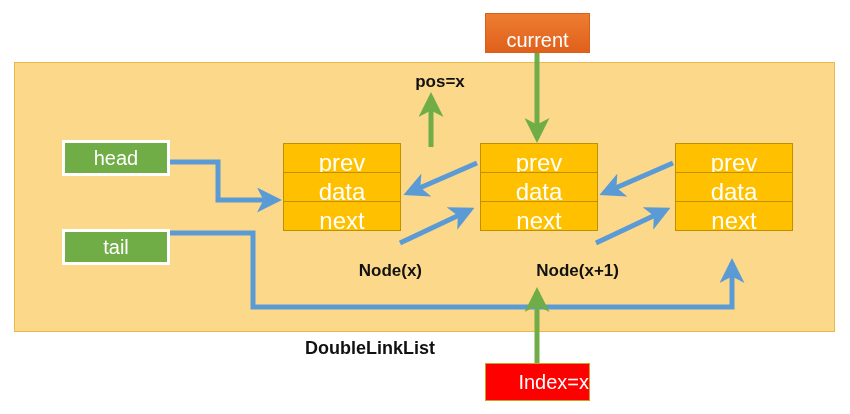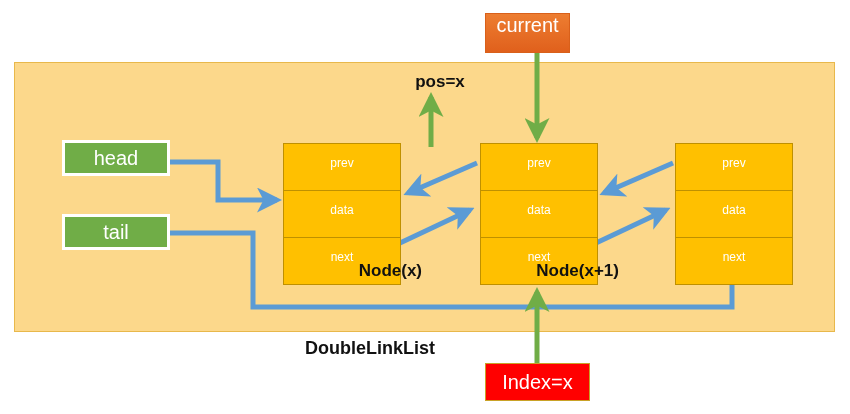--- a/index.html
+++ b/index.html
@@ -35,27 +35,27 @@
     box-sizing: border-box;
   }
   .node {
     position: absolute;
     width: 118px;
     height: 115px;
     box-sizing: border-box;
   }
   .node-cell {
     position: relative;
-    height: 48px;
+    height: 30px;
     background: #FFC000;
     border: 1px solid #BF9000;
     box-sizing: border-box;
     margin-top: -1px;
     color: #ffffff;
-    font-size: 12px;
+    font-size: 24px;
     line-height: 38px;
     text-align: center;
     font-family: "Liberation Sans", sans-serif;
   }
   .node-cell:first-child { margin-top: 0; }
   .node-label {
     position: absolute;
     width: 160px;
     text-align: right;
     font-size: 17px;
@@ -73,47 +73,47 @@
     text-align: center;
     font-family: "Liberation Sans", sans-serif;
     display: flex;
     align-items: center;
     justify-content: center;
   }
   .current-box {
     position: absolute;
     left: 485px;
     top: 13px;
-    width: 85px;
+    width: 105px;
     height: 40px;
     background: linear-gradient(180deg, #ED7D31 0%, #E0601C 100%);
     border: 1px solid #D9601A;
     box-sizing: border-box;
     color: #ffffff;
     font-size: 20px;
     font-family: "Liberation Sans", sans-serif;
     display: flex;
-    align-items: flex-start;
+    align-items: flex-end;
     justify-content: center;
   }
   .index-box {
     position: absolute;
     left: 485px;
     top: 363px;
     width: 105px;
     height: 38px;
     background: #FF0000;
     border: 1px solid #C9A227;
     box-sizing: border-box;
     color: #ffffff;
     font-size: 20px;
     font-family: "Liberation Sans", sans-serif;
     display: flex;
     align-items: center;
-    justify-content: center;
+    justify-content: flex-end;
   }
   .plain-label {
     position: absolute;
     font-weight: bold;
     color: #111111;
     font-family: "Liberation Sans", sans-serif;
   }
   #pos-label {
     left: 395px;
     top: 72px;
@@ -171,21 +171,21 @@
 
     <path d="M 431 147 L 431 97" stroke="#70AD47" stroke-width="5" fill="none" marker-end="url(#green-arrow)"></path>
 
     <path d="M 537 363 L 537 292" stroke="#70AD47" stroke-width="5" fill="none" marker-end="url(#green-arrow)"></path>
   </svg>
 
   <div class="ptr-box" style="left:62px; top:140px; width:108px; height:36px;">
     <span>head</span>
   </div>
 
-  <div class="ptr-box" style="left:62px; top:214px; width:108px; height:36px;">
+  <div class="ptr-box" style="left:62px; top:229px; width:108px; height:36px;">
     <span>tail</span>
   </div>
 
   <div class="node" style="left:283px; top:143px;">
     <div class="node-cell">prev</div>
     <div class="node-cell">data</div>
     <div class="node-cell">next</div>
   </div>
   <div class="node-label" style="left:262px; top:261px;">Node(x)</div>
 

